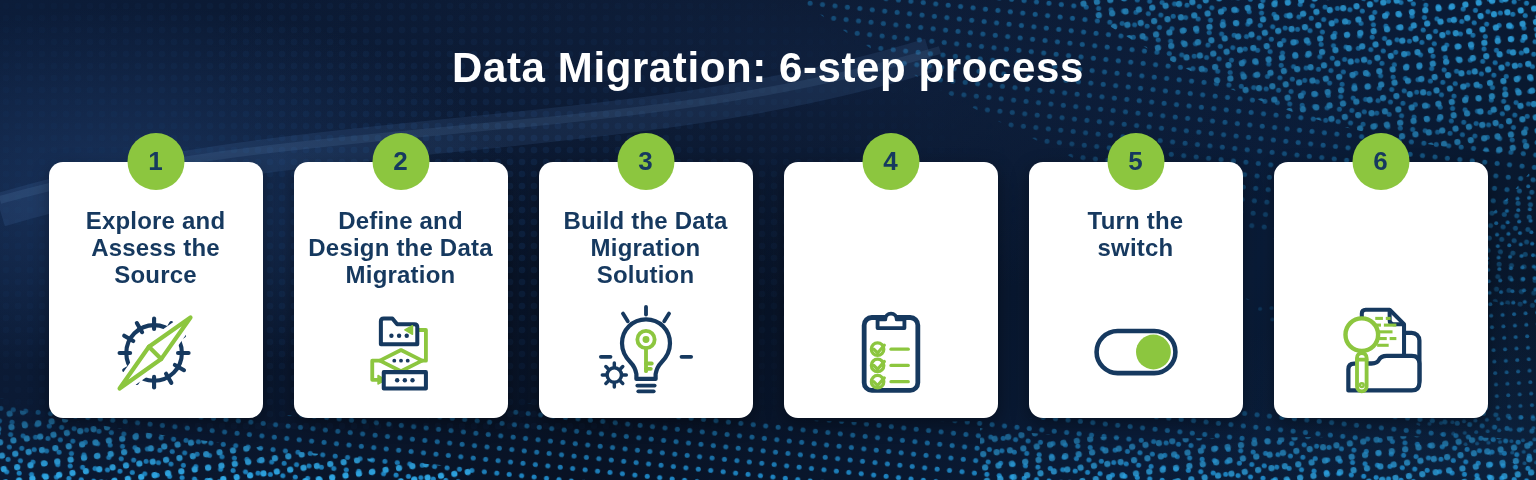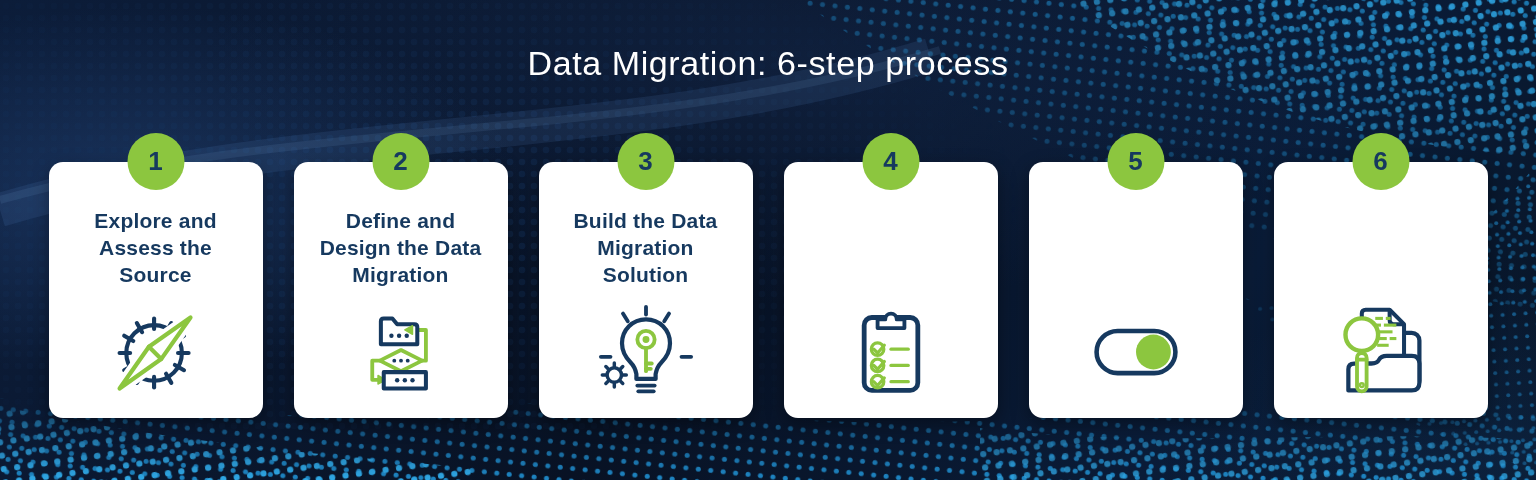--- a/index.html
+++ b/index.html
@@ -8,39 +8,39 @@
     font-family:"Liberation Sans",sans-serif;
     background:
       radial-gradient(ellipse 620px 300px at 9% 40%, rgba(47,88,152,.40), transparent 62%),
       radial-gradient(ellipse 900px 380px at 52% 12%, rgba(28,56,104,.35), transparent 65%),
       radial-gradient(ellipse 500px 260px at 98% 96%, rgba(20,60,110,.30), transparent 70%),
       linear-gradient(118deg,#0c1d3a 0%,#081224 46%,#0a1c38 78%,#081526 100%);
   }
   .bg-svg{position:absolute;left:0;top:0;width:1536px;height:480px;}
   .page-title{
     position:absolute;top:44px;left:0;width:100%;text-align:center;
-    color:#fff;font-size:34px;font-weight:normal;letter-spacing:.6px;
+    color:#fff;font-size:42px;font-weight:bold;letter-spacing:.6px;
   }
   .cards{
     position:absolute;top:162px;left:0;width:100%;
     display:flex;justify-content:center;gap:31px;
   }
   .card{
     width:214px;height:256px;background:#fff;border-radius:14px;
     position:relative;box-shadow:0 6px 18px rgba(0,0,0,.35);
   }
   .badge{
     position:absolute;top:-29px;left:50%;transform:translateX(-50%);
     width:57px;height:57px;border-radius:50%;background:#8CC63F;
     display:flex;align-items:center;justify-content:center;
     color:#16395F;font-size:26px;font-weight:bold;
   }
   .card-title{
     margin-top:45px;text-align:center;color:#16395F;
-    font-size:21px;line-height:27px;font-weight:bold;letter-spacing:.2px;
+    font-size:24px;line-height:27px;font-weight:bold;letter-spacing:.2px;
     white-space:pre-line;
   }
   .card-icon{
     position:absolute;left:0;right:0;bottom:16px;height:100px;
     display:flex;align-items:center;justify-content:center;
   }
   svg{display:block;}
 </style>
 </head>
 <body>
@@ -229,20 +229,22 @@
           <circle cx="34" cy="81" r="6.5"></circle>
             <path d="M30,81 L34,85 L41,77"></path>
             <line x1="48" y1="81" x2="66" y2="81"></line>
         </g>
       </svg>
     </div>
   </div>
 
   <div class="card">
     <div class="badge">5</div>
+    <div class="card-title">Turn the
+switch</div>
     <div class="card-icon">
       <svg width="88" height="52" viewBox="0 0 96 56" fill="none">
         <rect x="5" y="5" width="86" height="46" rx="23" fill="#fff" stroke="#16395F" stroke-width="5"></rect>
         <circle cx="67" cy="28" r="19" fill="#8CC63F"></circle>
       </svg>
     </div>
   </div>
 
   <div class="card">
     <div class="badge">6</div>

